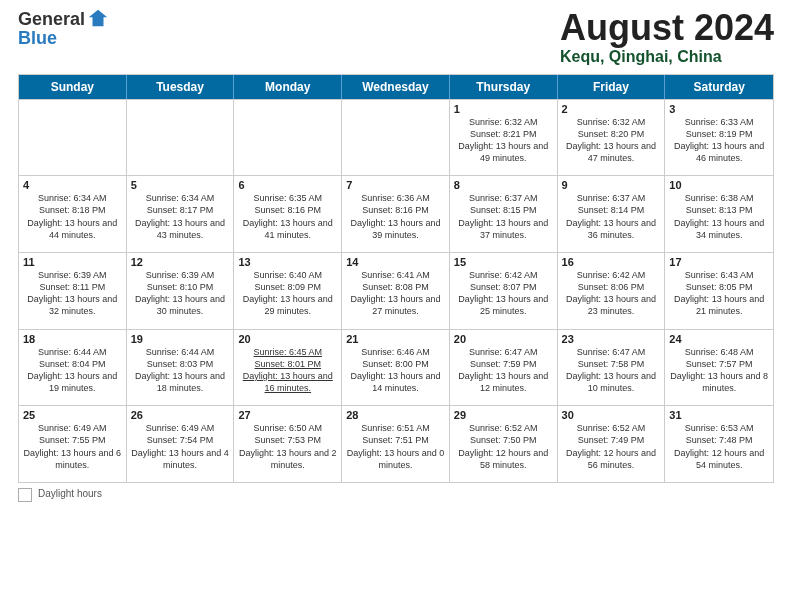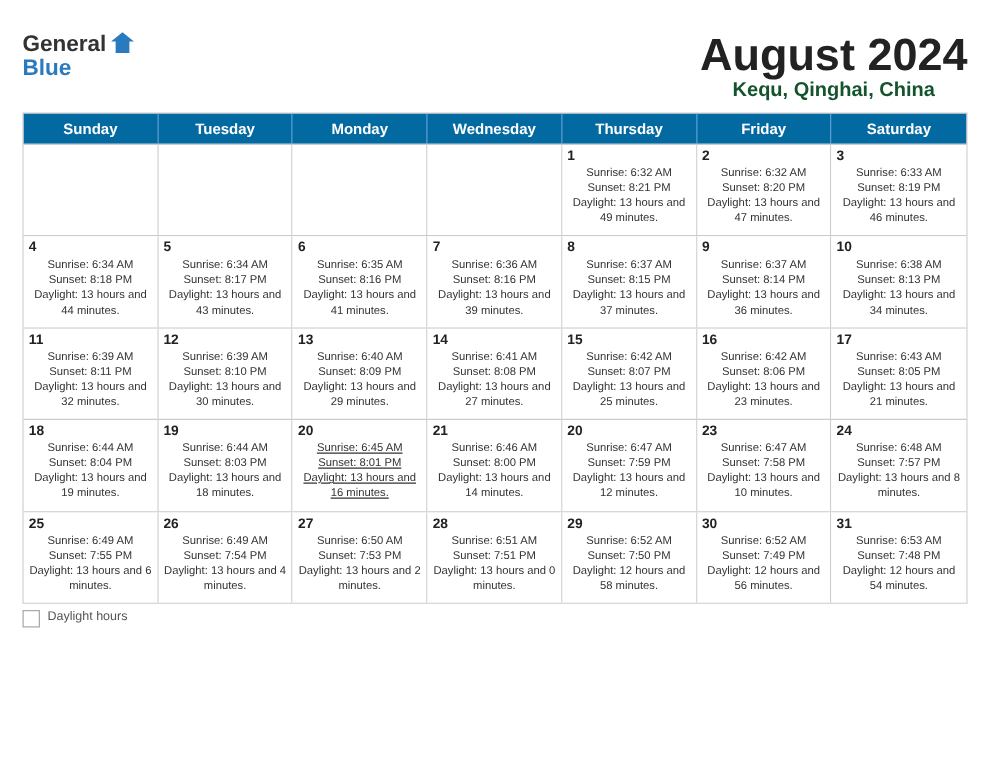--- a/index.html
+++ b/index.html
@@ -6,21 +6,21 @@
     body {
       font-family: Arial, sans-serif;
       background: #fff;
       width: 792px;
       height: 612px;
       overflow: hidden;
     }
     .page {
       width: 792px;
       height: 512px;
-      padding: 24px 18px 10px 18px;
+      padding: 8px 18px 10px 18px;
       display: flex;
       flex-direction: column;
     }
     .header {
       display: flex;
       justify-content: space-between;
       align-items: flex-start;
       margin-bottom: 8px;
     }
     .logo {
@@ -28,21 +28,21 @@
       align-items: center;
       gap: 0;
     }
     .logo-general { color: #333; }
     .logo-icon {
       width: 22px;
       height: 22px;
       margin-left: 2px;
     }
     .title-block {
-      text-align: center;
+      text-align: left;
     }
     .title-block h1 {
       font-size: 36px;
       font-weight: bold;
       color: #222;
       line-height: 1.1;
     }
     .title-block h2 {
       font-size: 16px;
       font-weight: bold;

